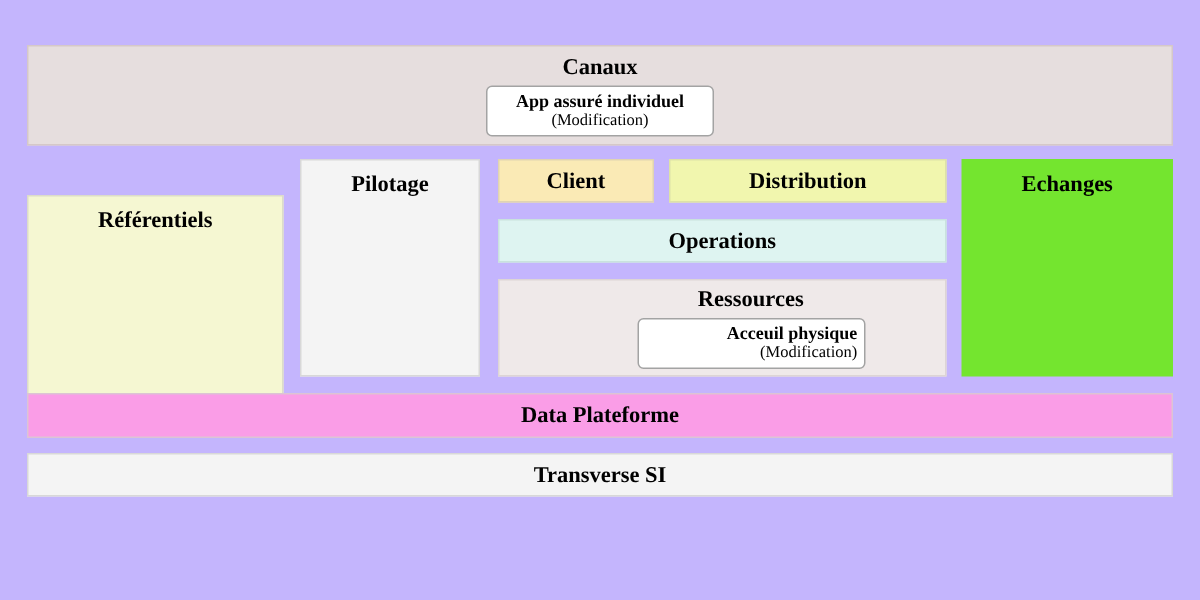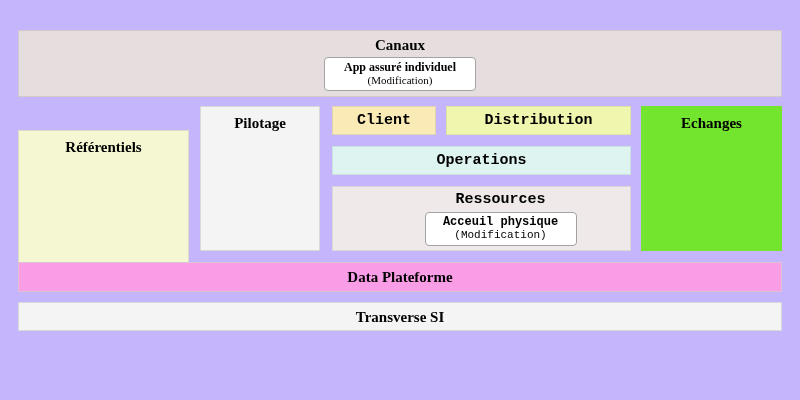--- a/index.html
+++ b/index.html
@@ -16,21 +16,21 @@
   .app-box{
     box-sizing:border-box;width:152px;margin:3px auto 0 auto;padding:2px 4px 3px 4px;
     background:#fff;border:1px solid #a3a3a3;border-radius:4px;text-align:center;cursor:pointer;
   }
   .app-name{font-weight:bold;font-size:12px;line-height:14px;}
   .app-status{font-size:11px;line-height:13px;}
   
   .referentiels{left:18px;top:106px;width:171px;height:145px;border-color:#dcdcc9;margin-top:24px;}
   .pilotage{left:200px;top:106px;width:120px;height:145px;}
   .referentiels .block-title,.pilotage .block-title{margin-top:7px;}
-  .mid{position:absolute;left:332px;top:106px;width:299px;height:145px;font-family:Liberation Mono, monospace;}
+  .mid{position:absolute;left:332px;top:106px;width:299px;height:145px;}
   .client{left:0;top:0;width:104px;height:29px;border-color:#e0d4b2;}
   .distribution{left:114px;top:0;width:185px;height:29px;border-color:#dde2a8;}
   .operations{left:0;top:40px;width:299px;height:29px;border-color:#c9e2de;}
   .thin{display:flex;align-items:center;justify-content:center;}
   .ressources{left:0;top:80px;width:299px;height:65px;border-color:#ddd5d5;}
   .ressources .block-title{margin-top:4px;}
   .echanges{left:641px;top:106px;width:141px;height:145px;border:none;}
   .echanges .block-title{margin-top:8px;}
   
   .data-plateforme{left:18px;top:262px;width:764px;height:30px;border-color:#dcc4d4;}
@@ -62,21 +62,21 @@
       <div class="block-title">Client</div>
     </section>
     <section class="block thin distribution" style="background-color: rgb(241, 246, 174);">
       <div class="block-title">Distribution</div>
     </section>
     <section class="block thin operations" style="background-color: rgb(222, 244, 241);">
       <div class="block-title">Operations</div>
     </section>
     <section class="block ressources" style="background-color: rgb(239, 233, 233); padding-left: 38px;">
       <div class="block-title">Ressources</div>
-      <div class="app-box" style="background-color: rgb(255, 255, 255);">
+      <div class="app-box" style="background-color: rgb(255, 255, 255); text-align: right;">
         <div class="app-name">Acceuil physique</div>
         <div class="app-status">(Modification)</div>
       </div>
     </section>
   </div>
 
   <section class="block echanges" style="background-color: rgb(116, 229, 47);">
     <div class="block-title">Echanges</div>
   </section>
 

